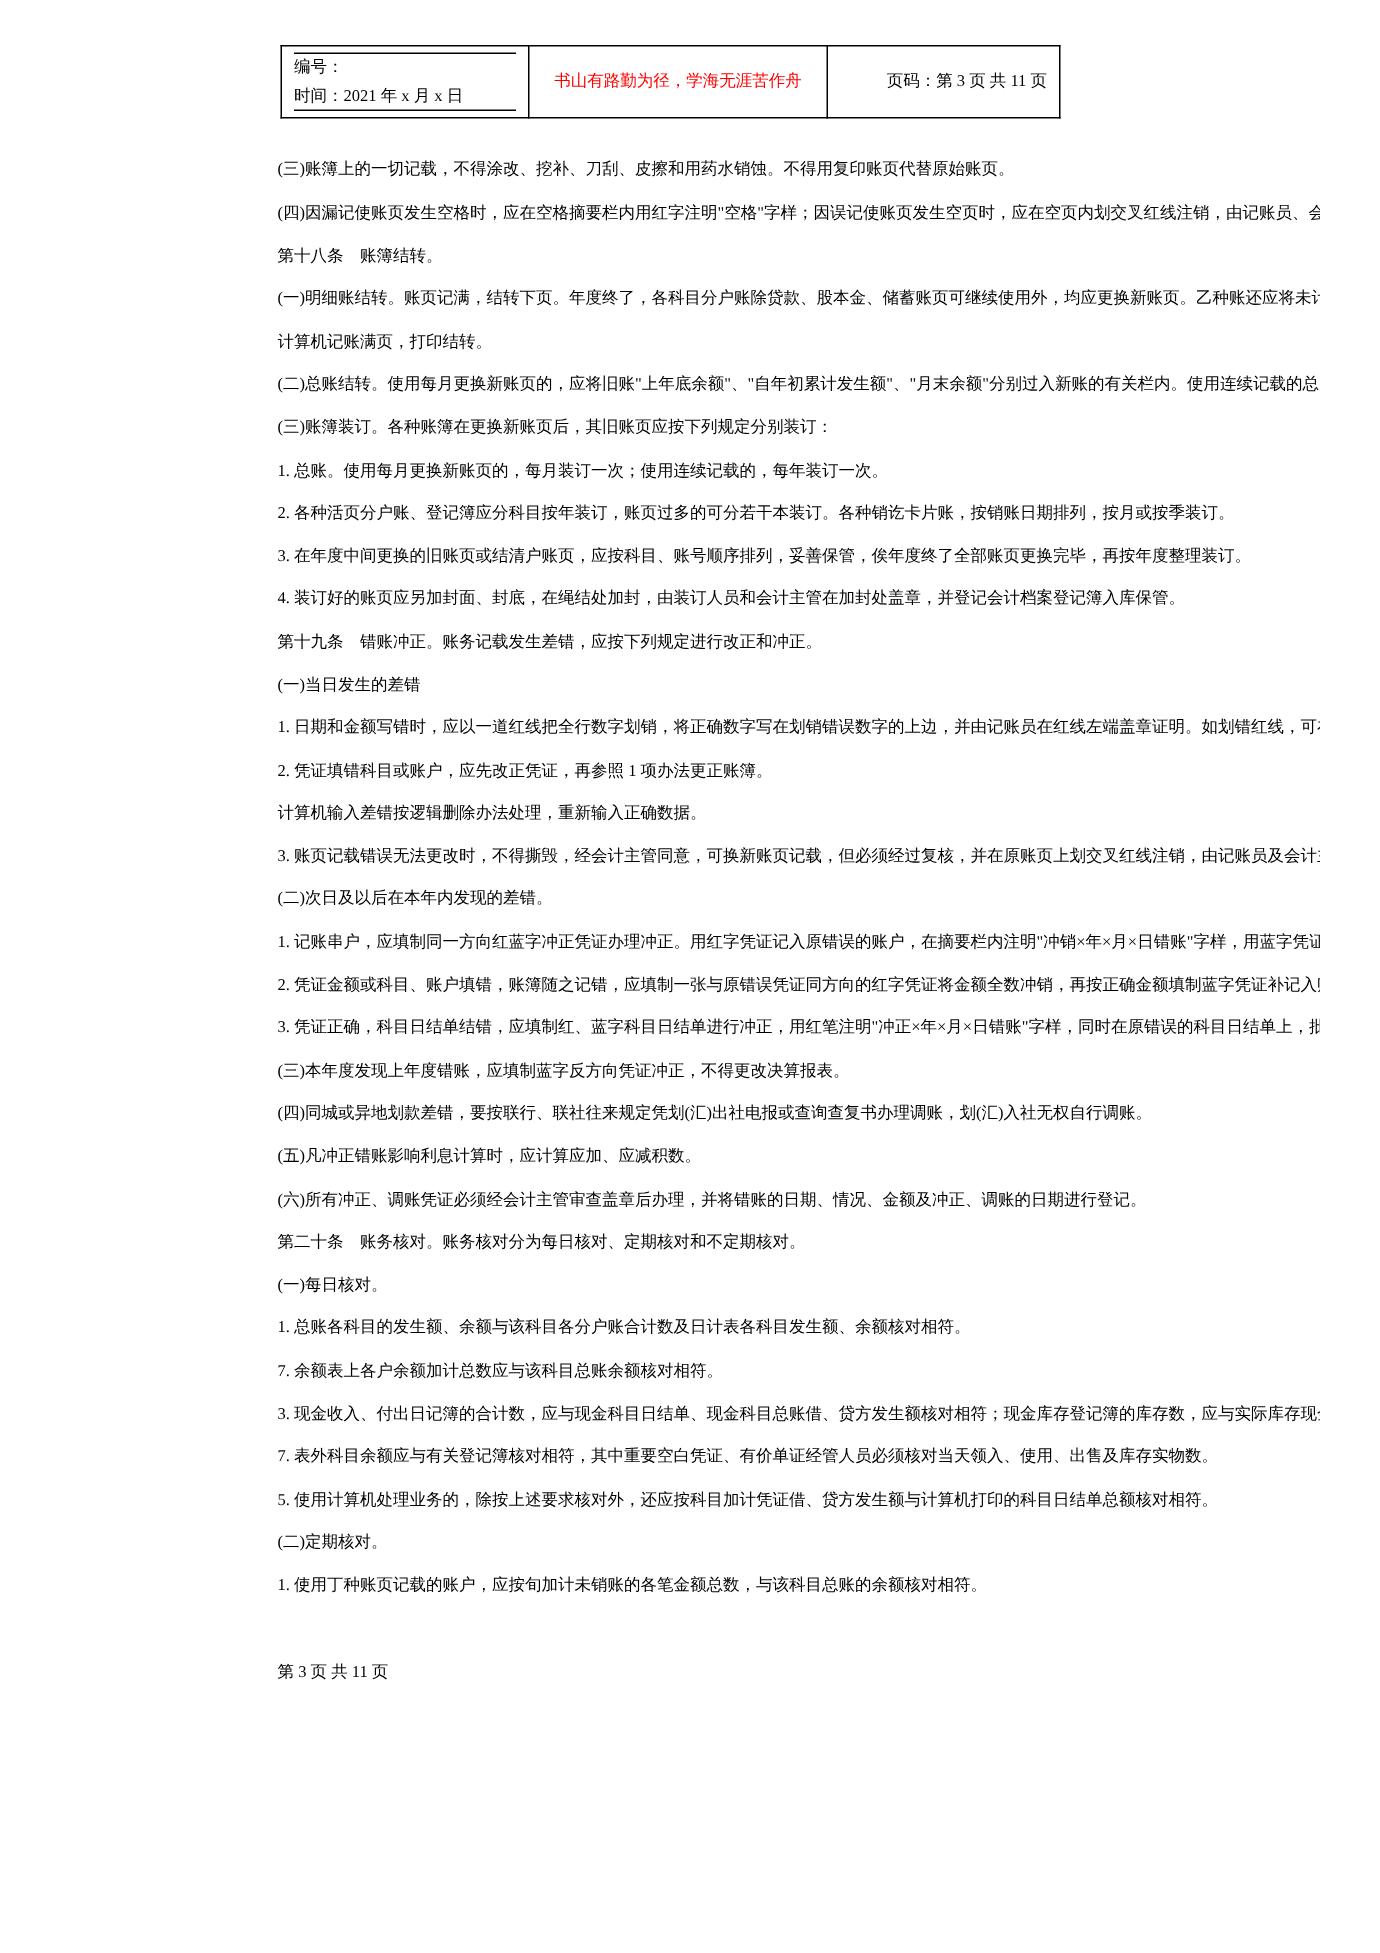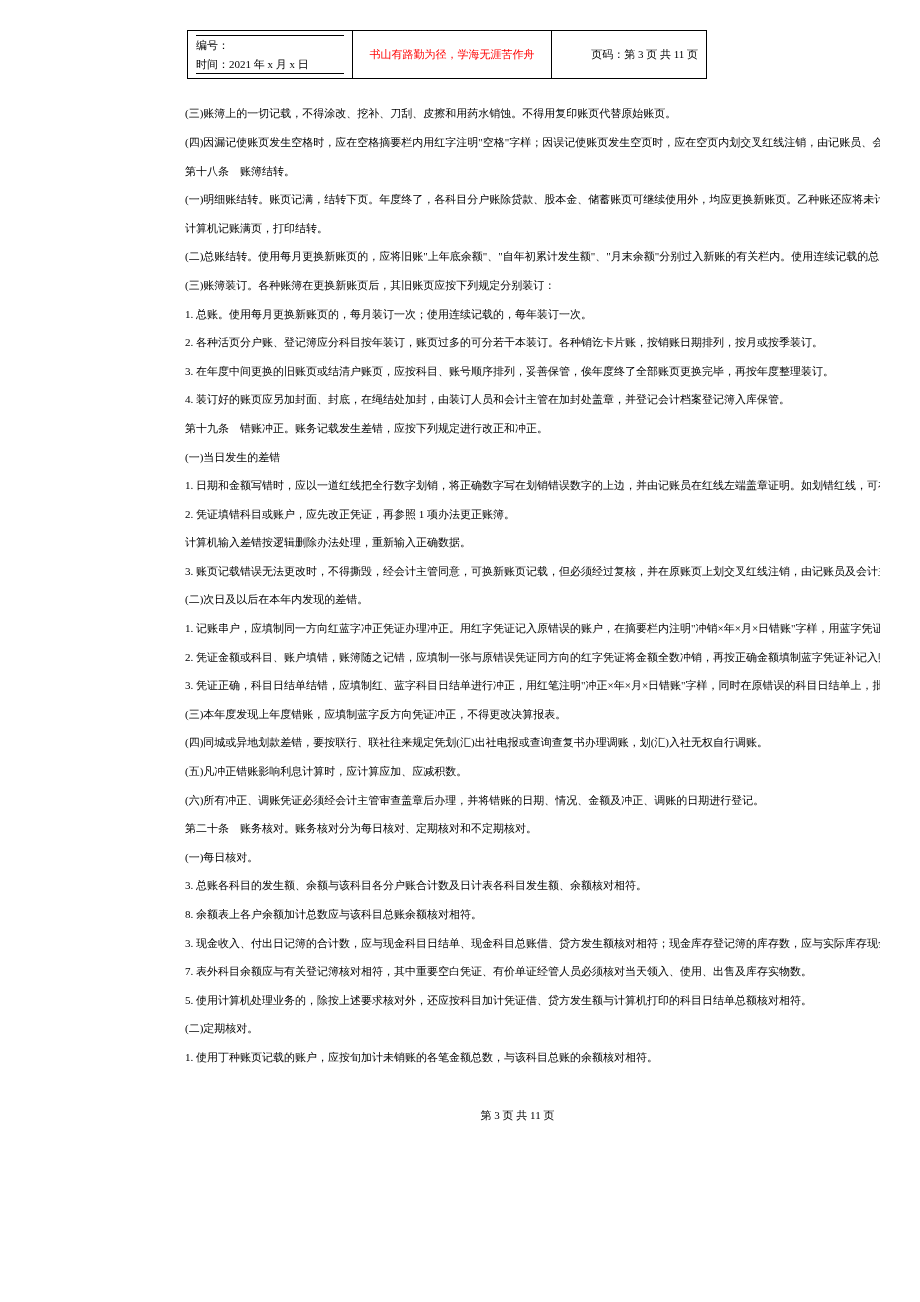--- a/index.html
+++ b/index.html
@@ -46,21 +46,21 @@
     .content {
       font-size: 11px;
       line-height: 2.6;
       overflow: hidden;
     }
     .content p {
       margin-bottom: 0;
       white-space: nowrap;
     }
     .footer {
-      text-align: center;
+      text-align: left;
       font-size: 11px;
       margin-top: 35px;
       padding-right: 30px;
     }
     .underline-top {
       border-top: 1px solid #000;
       height: 0;
       width: 100%;
     }
     .underline-bottom {
@@ -112,22 +112,22 @@
   <p>(二)次日及以后在本年内发现的差错。</p>
   <p>1. 记账串户，应填制同一方向红蓝字冲正凭证办理冲正。用红字凭证记入原错误的账户，在摘要栏内注明"冲销×年×月×日错账"字样，用蓝字凭证记入正确的账户，在摘要栏内注明"年×月×日账"字样，并在原凭证上及原错账摘要栏内批注"×年×月×日冲正"字样。</p>
   <p>2. 凭证金额或科目、账户填错，账簿随之记错，应填制一张与原错误凭证同方向的红字凭证将金额全数冲销，再按正确金额填制蓝字凭证补记入账，并在摘要栏内注明情况，同时在原错注"已于×年×月×日冲正"字样。</p>
   <p>3. 凭证正确，科目日结单结错，应填制红、蓝字科目日结单进行冲正，用红笔注明"冲正×年×月×日错账"字样，同时在原错误的科目日结单上，批注"于×年×月×日冲正"字样。</p>
   <p>(三)本年度发现上年度错账，应填制蓝字反方向凭证冲正，不得更改决算报表。</p>
   <p>(四)同城或异地划款差错，要按联行、联社往来规定凭划(汇)出社电报或查询查复书办理调账，划(汇)入社无权自行调账。</p>
   <p>(五)凡冲正错账影响利息计算时，应计算应加、应减积数。</p>
   <p>(六)所有冲正、调账凭证必须经会计主管审查盖章后办理，并将错账的日期、情况、金额及冲正、调账的日期进行登记。</p>
   <p>第二十条　账务核对。账务核对分为每日核对、定期核对和不定期核对。</p>
   <p>(一)每日核对。</p>
-  <p>3. 总账各科目的发生额、余额与该科目各分户账合计数及日计表各科目发生额、余额核对相符。</p>
-  <p>8. 余额表上各户余额加计总数应与该科目总账余额核对相符。</p>
+  <p>1. 总账各科目的发生额、余额与该科目各分户账合计数及日计表各科目发生额、余额核对相符。</p>
+  <p>7. 余额表上各户余额加计总数应与该科目总账余额核对相符。</p>
   <p>3. 现金收入、付出日记簿的合计数，应与现金科目日结单、现金科目总账借、贷方发生额核对相符；现金库存登记簿的库存数，应与实际库存现金和现金科目总账余额核对相符。</p>
   <p>7. 表外科目余额应与有关登记簿核对相符，其中重要空白凭证、有价单证经管人员必须核对当天领入、使用、出售及库存实物数。</p>
   <p>5. 使用计算机处理业务的，除按上述要求核对外，还应按科目加计凭证借、贷方发生额与计算机打印的科目日结单总额核对相符。</p>
   <p>(二)定期核对。</p>
   <p>1. 使用丁种账页记载的账户，应按旬加计未销账的各笔金额总数，与该科目总账的余额核对相符。</p>
 </div>
 
 <div class="footer">
   <span>第 3 页 共 11 页</span>
 </div>

